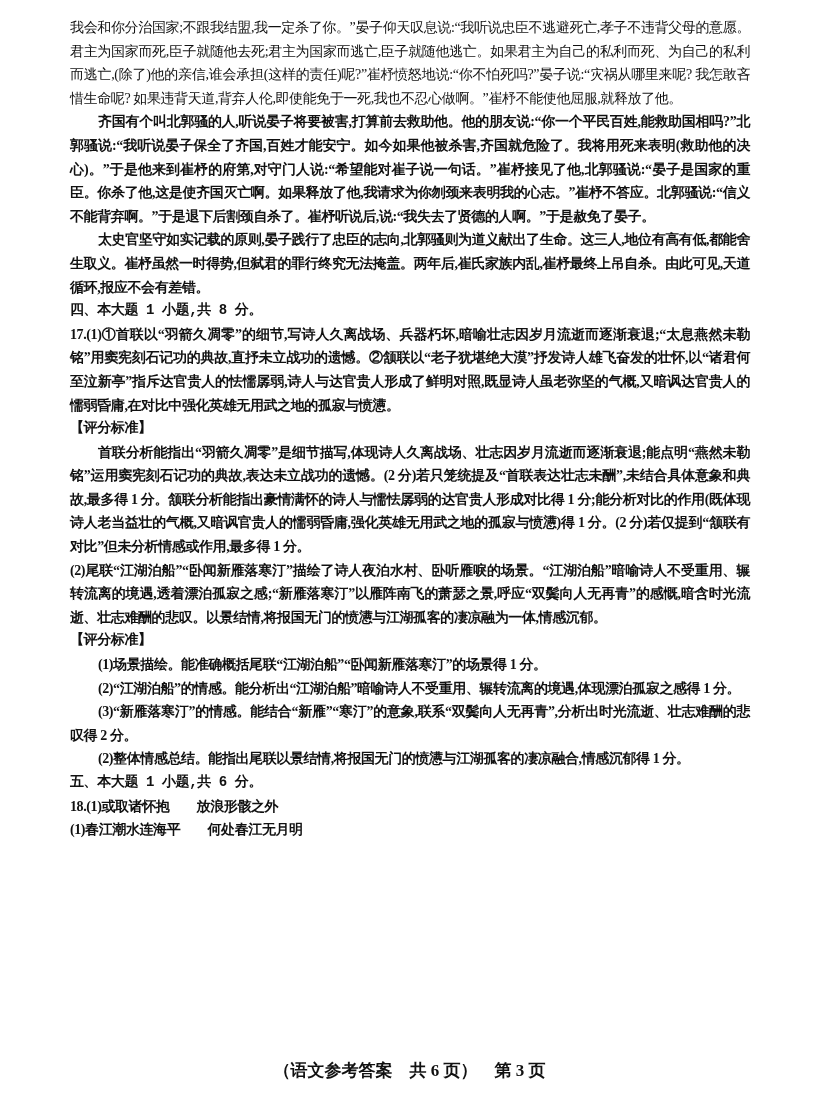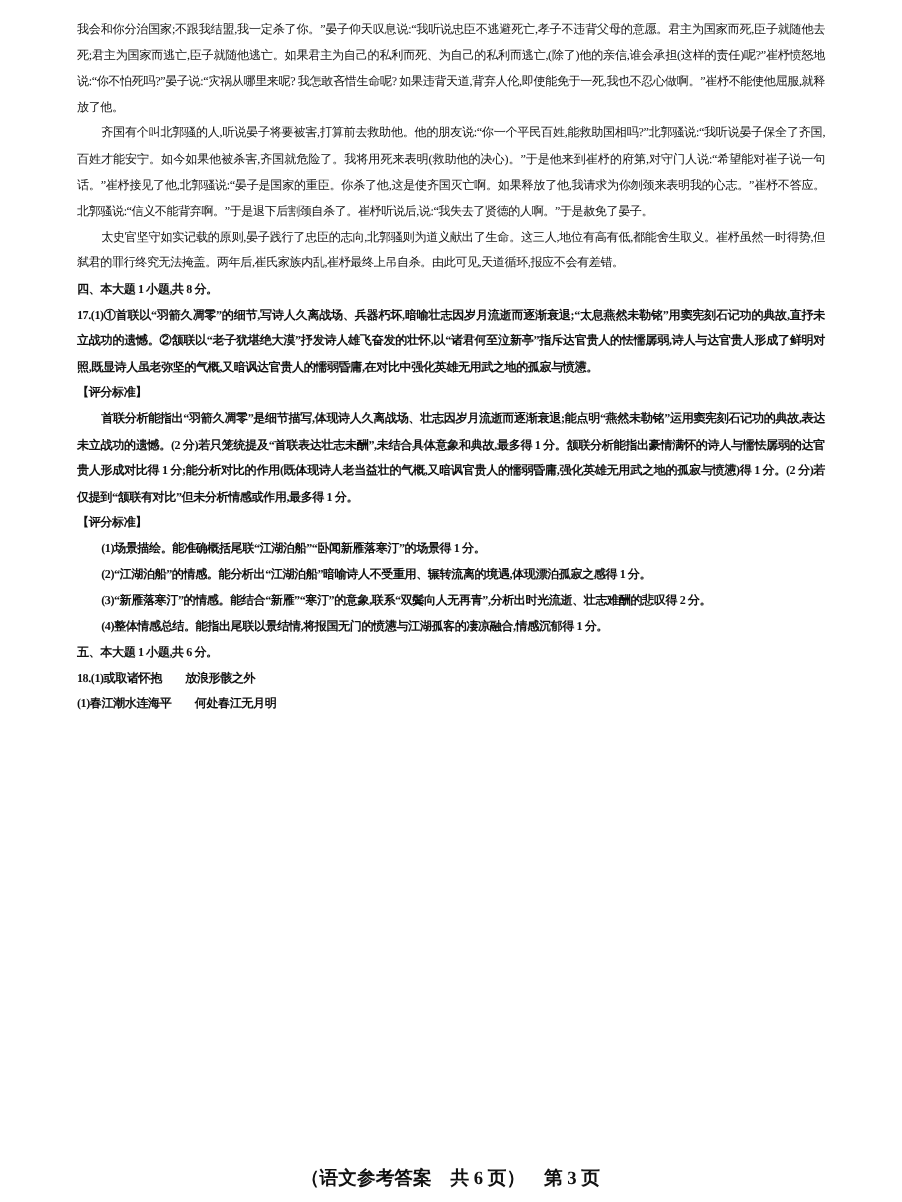--- a/index.html
+++ b/index.html
@@ -13,39 +13,39 @@
     height: 1093px;
     margin: 0 auto;
     background: #ffffff;
     color: #111111;
     box-sizing: border-box;
     padding: 16px 70px 0 70px;
     overflow: hidden;
   }
   .page p {
     margin: 0;
-    font-size: 11px;
+    font-size: 14px;
     line-height: 23.6px;
     letter-spacing: -0.4px;
     text-align: justify;
   }
   .kai {
     font-family: "Liberation Serif", serif;
     font-weight: 400;
   }
   .ans {
     font-family: "Liberation Serif", serif;
     font-weight: 700;
   }
   .hei {
-    font-family: Liberation Serif, serif;
+    font-family: Liberation Mono, monospace;
     font-weight: 700;
     text-align: center;
   }
-  .indent { text-indent: 2em; }
+  .indent { text-indent: 2em; font-weight: bold; }
   .footer {
     position: absolute;
     left: 0;
     right: 1px;
     bottom: 10px;
     text-align: center;
     font-family: "Liberation Serif", serif;
     font-weight: 700;
     font-size: 17px;
     line-height: 23.6px;
@@ -60,25 +60,26 @@
   <p class="kai">我会和你分治国家;不跟我结盟,我一定杀了你。”晏子仰天叹息说:“我听说忠臣不逃避死亡,孝子不违背父母的意愿。君主为国家而死,臣子就随他去死;君主为国家而逃亡,臣子就随他逃亡。如果君主为自己的私利而死、为自己的私利而逃亡,(除了)他的亲信,谁会承担(这样的责任)呢?”崔杼愤怒地说:“你不怕死吗?”晏子说:“灾祸从哪里来呢? 我怎敢吝惜生命呢? 如果违背天道,背弃人伦,即使能免于一死,我也不忍心做啊。”崔杼不能使他屈服,就释放了他。</p>
   <p class="kai indent">齐国有个叫北郭骚的人,听说晏子将要被害,打算前去救助他。他的朋友说:“你一个平民百姓,能救助国相吗?”北郭骚说:“我听说晏子保全了齐国,百姓才能安宁。如今如果他被杀害,齐国就危险了。我将用死来表明(救助他的决心)。”于是他来到崔杼的府第,对守门人说:“希望能对崔子说一句话。”崔杼接见了他,北郭骚说:“晏子是国家的重臣。你杀了他,这是使齐国灭亡啊。如果释放了他,我请求为你刎颈来表明我的心志。”崔杼不答应。北郭骚说:“信义不能背弃啊。”于是退下后割颈自杀了。崔杼听说后,说:“我失去了贤德的人啊。”于是赦免了晏子。</p>
   <p class="kai indent">太史官坚守如实记载的原则,晏子践行了忠臣的志向,北郭骚则为道义献出了生命。这三人,地位有高有低,都能舍生取义。崔杼虽然一时得势,但弑君的罪行终究无法掩盖。两年后,崔氏家族内乱,崔杼最终上吊自杀。由此可见,天道循环,报应不会有差错。</p>
 
   <p class="hei">四、本大题 1 小题,共 8 分。</p>
 
   <p class="ans">17.(1)①首联以“羽箭久凋零”的细节,写诗人久离战场、兵器朽坏,暗喻壮志因岁月流逝而逐渐衰退;“太息燕然未勒铭”用窦宪刻石记功的典故,直抒未立战功的遗憾。②颔联以“老子犹堪绝大漠”抒发诗人雄飞奋发的壮怀,以“诸君何至泣新亭”指斥达官贵人的怯懦孱弱,诗人与达官贵人形成了鲜明对照,既显诗人虽老弥坚的气概,又暗讽达官贵人的懦弱昏庸,在对比中强化英雄无用武之地的孤寂与愤懑。</p>
   <p class="hei">【评分标准】</p>
   <p class="ans indent">首联分析能指出“羽箭久凋零”是细节描写,体现诗人久离战场、壮志因岁月流逝而逐渐衰退;能点明“燕然未勒铭”运用窦宪刻石记功的典故,表达未立战功的遗憾。(2 分)若只笼统提及“首联表达壮志未酬”,未结合具体意象和典故,最多得 1 分。颔联分析能指出豪情满怀的诗人与懦怯孱弱的达官贵人形成对比得 1 分;能分析对比的作用(既体现诗人老当益壮的气概,又暗讽官贵人的懦弱昏庸,强化英雄无用武之地的孤寂与愤懑)得 1 分。(2 分)若仅提到“颔联有对比”但未分析情感或作用,最多得 1 分。</p>
 
+  <p class="ans">(2)尾联“江湖泊船”“卧闻新雁落寒汀”描绘了诗人夜泊水村、卧听雁唳的场景。“江湖泊船”暗喻诗人不受重用、辗转流离的境遇,透着漂泊孤寂之感;“新雁落寒汀”以雁阵南飞的萧瑟之景,呼应“双鬓向人无再青”的感慨,暗含时光流逝、壮志难酬的悲叹。以景结情,将报国无门的愤懑与江湖孤客的凄凉融为一体,情感沉郁。</p>
   <p class="hei">【评分标准】</p>
   <p class="ans indent">(1)场景描绘。能准确概括尾联“江湖泊船”“卧闻新雁落寒汀”的场景得 1 分。</p>
   <p class="ans indent">(2)“江湖泊船”的情感。能分析出“江湖泊船”暗喻诗人不受重用、辗转流离的境遇,体现漂泊孤寂之感得 1 分。</p>
   <p class="ans indent">(3)“新雁落寒汀”的情感。能结合“新雁”“寒汀”的意象,联系“双鬓向人无再青”,分析出时光流逝、壮志难酬的悲叹得 2 分。</p>
-  <p class="ans indent">(4)整体情感总结。能指出尾联以景结情,将报国无门的愤懑与江湖孤客的凄凉融合,情感沉郁得 1 分。</p>
+  <p class="ans indent">(2)整体情感总结。能指出尾联以景结情,将报国无门的愤懑与江湖孤客的凄凉融合,情感沉郁得 1 分。</p>
 
   <p class="hei">五、本大题 1 小题,共 6 分。</p>
   <p class="ans">18.(1)或取诸怀抱　　放浪形骸之外</p>
   <p class="ans">(1)春江潮水连海平　　何处春江无月明</p>
 
   <div class="footer">（语文参考答案　共 6 页）　第 3 页</div>
 
 </div>
 
 </body></html>

